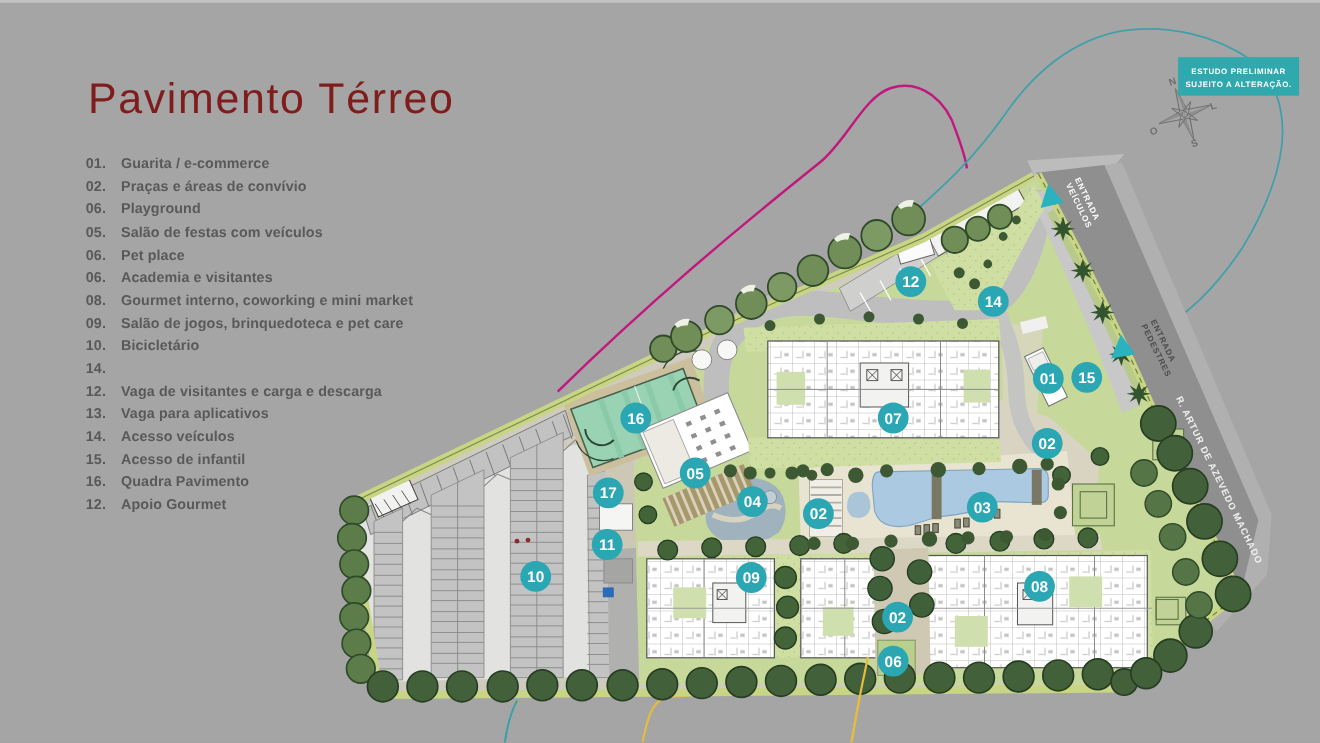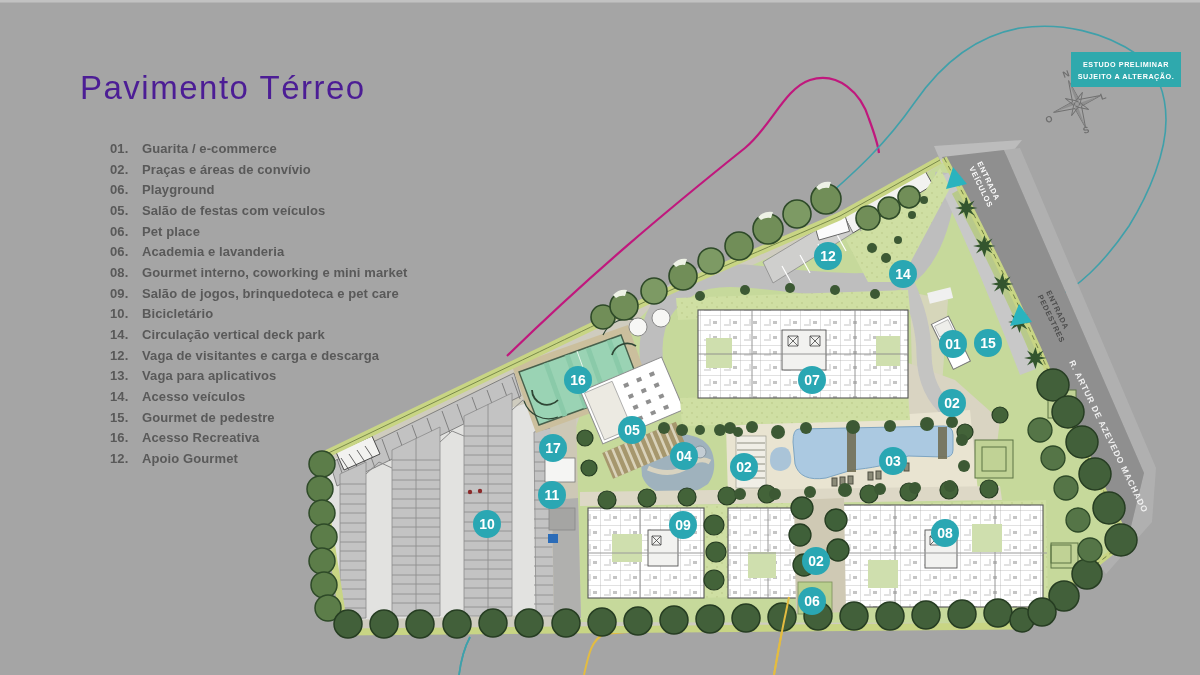--- a/index.html
+++ b/index.html
@@ -1,22 +1,22 @@
 <!DOCTYPE html>
 <html><head>
 <meta charset="utf-8">
 <style>
   html,body{margin:0;padding:0;}
   body{width:1200px;height:675px;overflow:hidden;background:#a5a5a5;
        font-family:"Liberation Sans",sans-serif;position:relative;}
   #plan{position:absolute;left:0;top:0;}
-  .title{position:absolute;left:80px;top:69px;font-size:33px;color:#4c1d95;
+  .title{position:absolute;left:80px;top:69px;font-size:39px;color:#7f1d1d;
          letter-spacing:1.5px;font-weight:400;}
   .legend{position:absolute;left:78px;top:139px;font-size:13px;font-weight:bold;
-          color:#595959;letter-spacing:0.1px;margin-left:32px;}
+          color:#595959;letter-spacing:0.1px;}
   .li{display:flex;line-height:20.65px;}
   .li .n{width:32px;flex:none;}
   .badge{position:absolute;left:1071px;top:20px;width:110px;height:35px;
          background:#2fa9ad;color:#fff;font-size:7.2px;font-weight:bold;
          text-align:center;letter-spacing:0.55px;line-height:11.5px;padding-top:7px;
          box-sizing:border-box;margin-top:32px;}
 </style>
 </head>
 <body>
 <svg id="plan" width="1200" height="675" viewBox="0 0 1200 675">
@@ -559,57 +559,56 @@
   <div class="li">
       <span class="n">05.</span>
       <span>Salão de festas com veículos</span>
     </div>
   <div class="li">
       <span class="n">06.</span>
       <span>Pet place</span>
     </div>
   <div class="li">
       <span class="n">06.</span>
-      <span>Academia e lavanderia</span>
+      <span>Academia e visitantes</span>
     </div>
   <div class="li">
       <span class="n">08.</span>
       <span>Gourmet interno, coworking e mini market</span>
     </div>
   <div class="li">
       <span class="n">09.</span>
       <span>Salão de jogos, brinquedoteca e pet care</span>
     </div>
   <div class="li">
       <span class="n">10.</span>
       <span>Bicicletário</span>
     </div>
   <div class="li">
       <span class="n">14.</span>
-      <span>Circulação vertical deck park</span>
     </div>
   <div class="li">
       <span class="n">12.</span>
       <span>Vaga de visitantes e carga e descarga</span>
     </div>
   <div class="li">
       <span class="n">13.</span>
       <span>Vaga para aplicativos</span>
     </div>
   <div class="li">
       <span class="n">14.</span>
       <span>Acesso veículos</span>
     </div>
   <div class="li">
       <span class="n">15.</span>
-      <span>Gourmet de pedestre</span>
+      <span>Acesso de infantil</span>
     </div>
   <div class="li">
       <span class="n">16.</span>
-      <span>Acesso Recreativa</span>
+      <span>Quadra Pavimento</span>
     </div>
   <div class="li">
       <span class="n">12.</span>
       <span>Apoio Gourmet</span>
     </div>
 </div>
 
 <div class="badge">ESTUDO PRELIMINAR<br>SUJEITO A ALTERAÇÃO.</div>
 
 </body></html>

